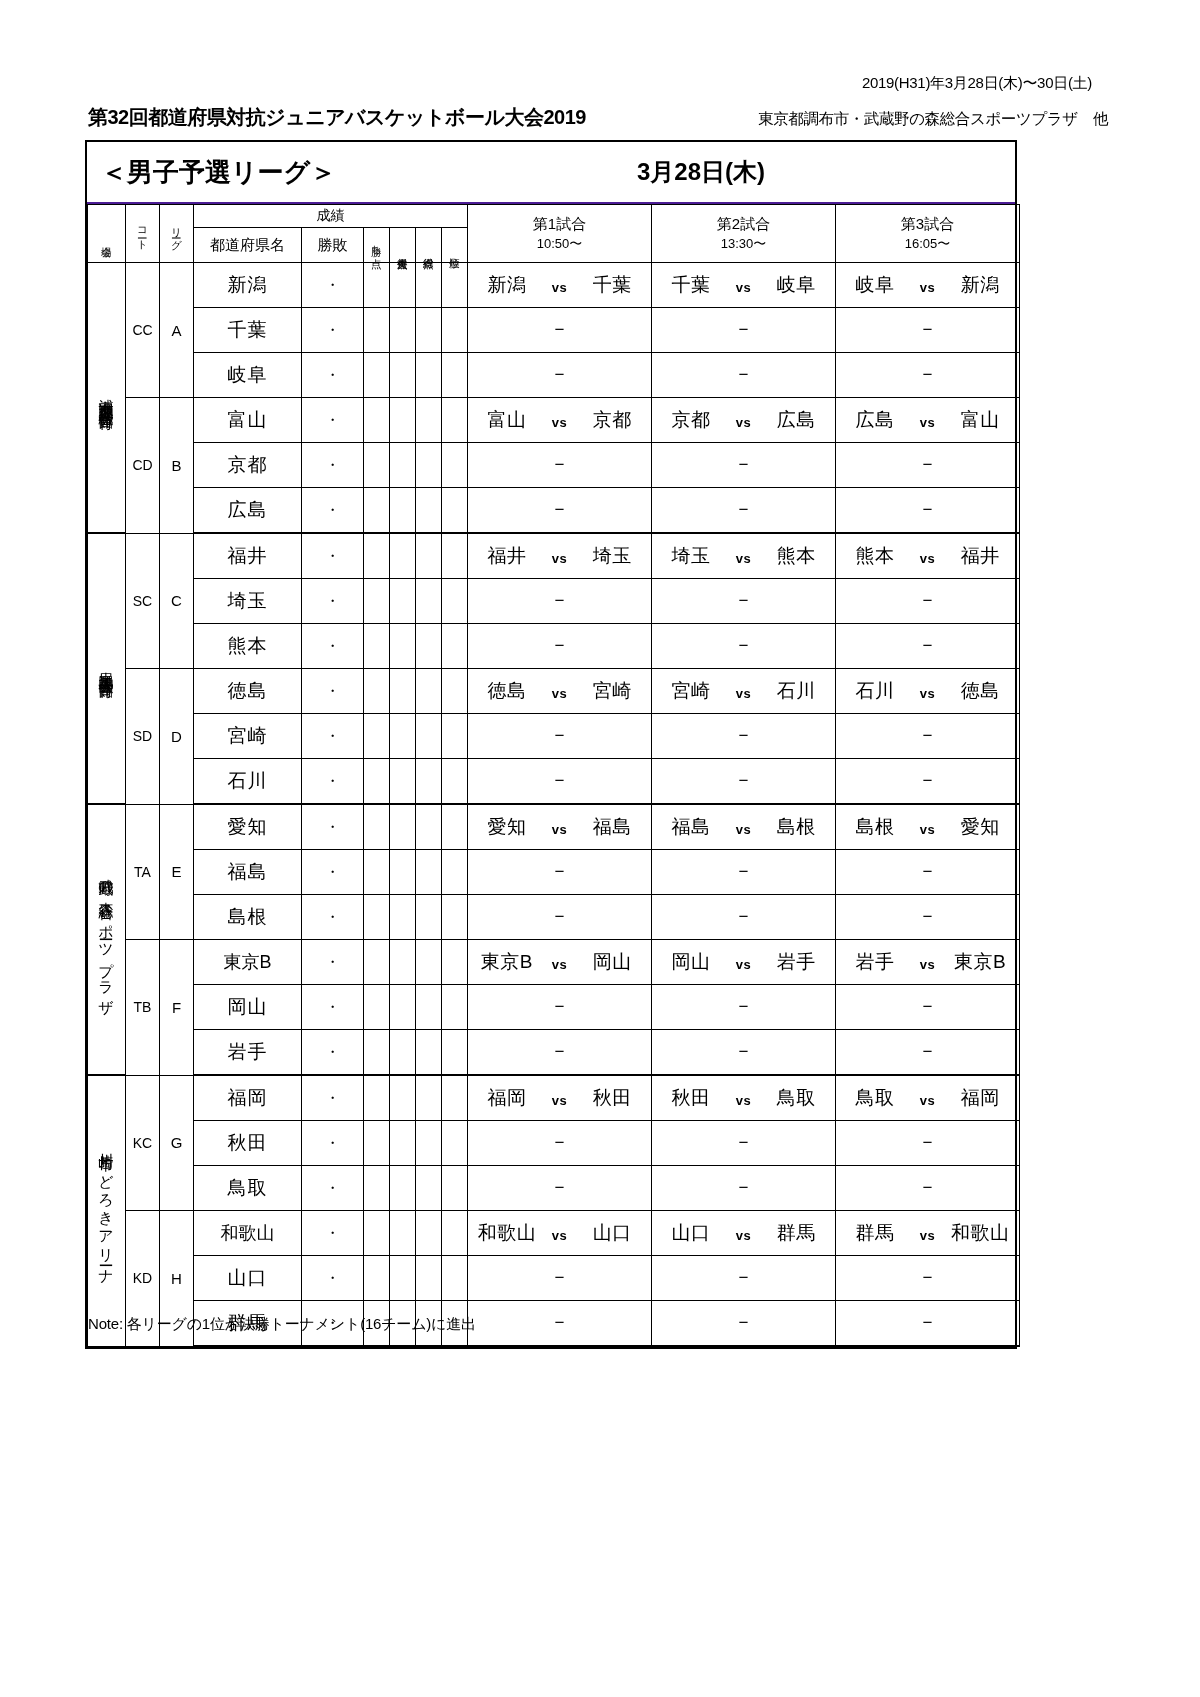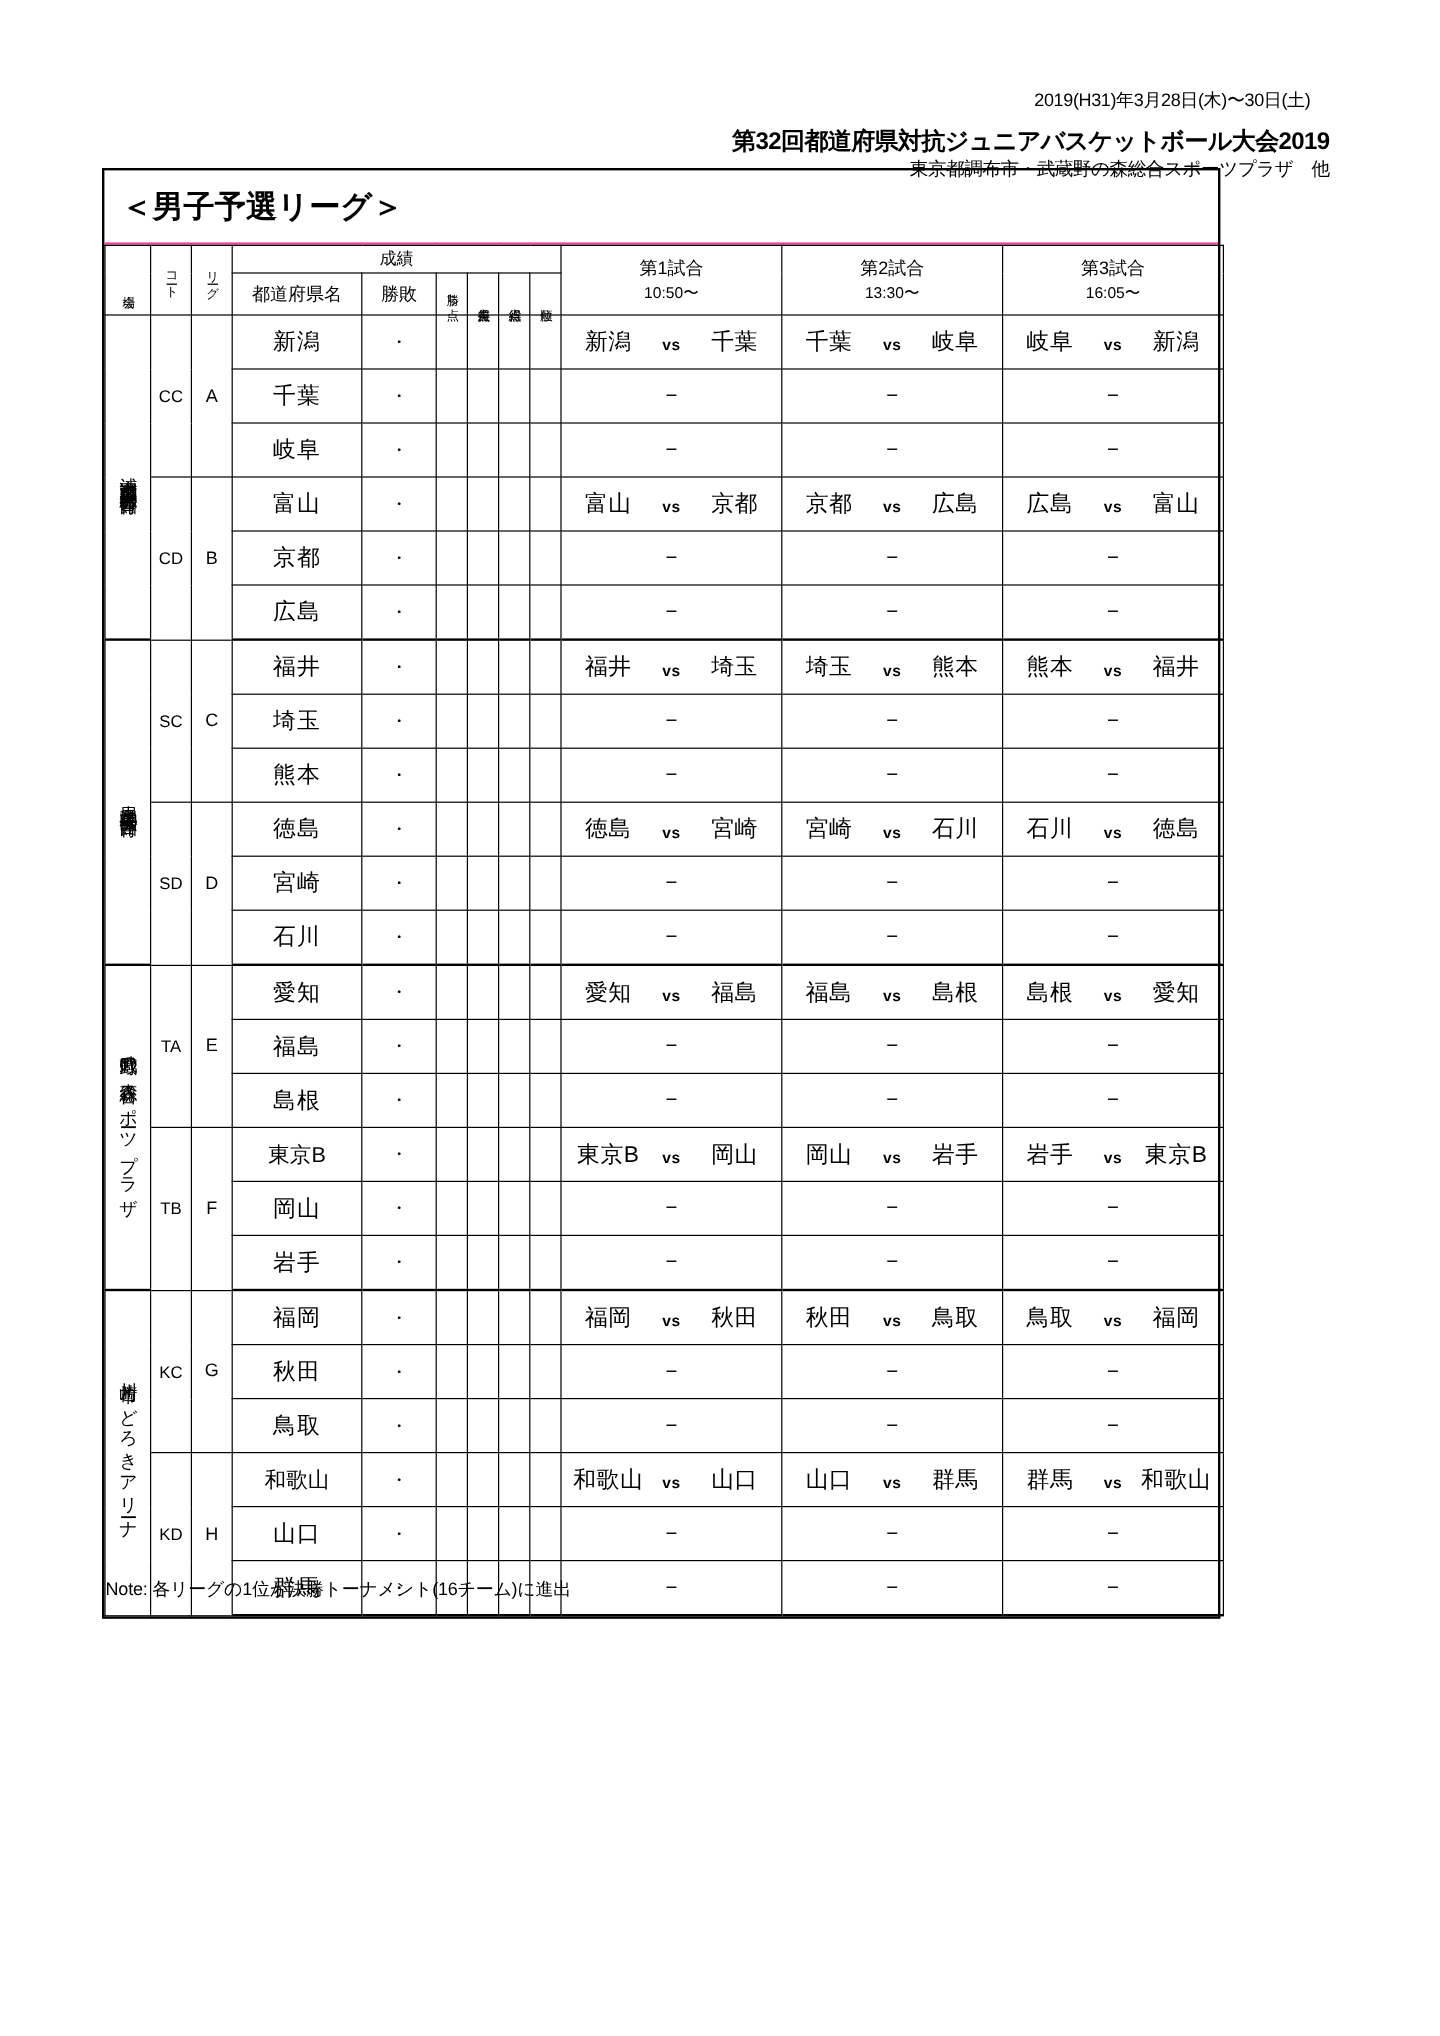--- a/index.html
+++ b/index.html
@@ -29,21 +29,20 @@
     white-space: nowrap;
   }
   .hdr-line {
     position: absolute;
     top: 104px;
     left: 88px;
     right: 92px;
     display: flex;
     align-items: flex-end;
     justify-content: space-between;
-    flex-direction: column;
   }
   .hdr-title {
     font-size: 20px;
     font-weight: bold;
     letter-spacing: -0.5px;
     white-space: nowrap;
   }
   .hdr-venue {
     font-size: 15.5px;
     letter-spacing: -0.4px;
@@ -57,21 +56,21 @@
     top: 140px;
     width: 932px;
     border: 2px solid #000;
     box-sizing: border-box;
   }
 
   .titlerow {
     display: flex;
     align-items: center;
     height: 62px;
-    border-bottom: 2px solid #ec4899;
+    border-bottom: 2px solid #4c1d95;
     padding: 0 14px;
     box-sizing: border-box;
   }
   .titlerow .t-left {
     font-size: 26px;
     font-weight: bold;
     letter-spacing: 0px;
     flex: 0 0 auto;
     width: 300px;
   }
@@ -208,20 +207,21 @@
 
   <div class="hdr-line">
     <div class="hdr-title">第32回都道府県対抗ジュニアバスケットボール大会2019</div>
     <div class="hdr-venue">東京都調布市・武蔵野の森総合スポーツプラザ　他</div>
   </div>
 
   <div class="sheet">
 
     <div class="titlerow">
       <div class="t-left">＜男子予選リーグ＞</div>
+      <div class="t-mid">3月28日(木)</div>
     </div>
 
     <table class="main">
       <colgroup>
         <col class="c-venue">
           <col class="c-court">
           <col class="c-league">
         <col class="c-pref">
           <col class="c-wl">
           <col class="c-pts">

